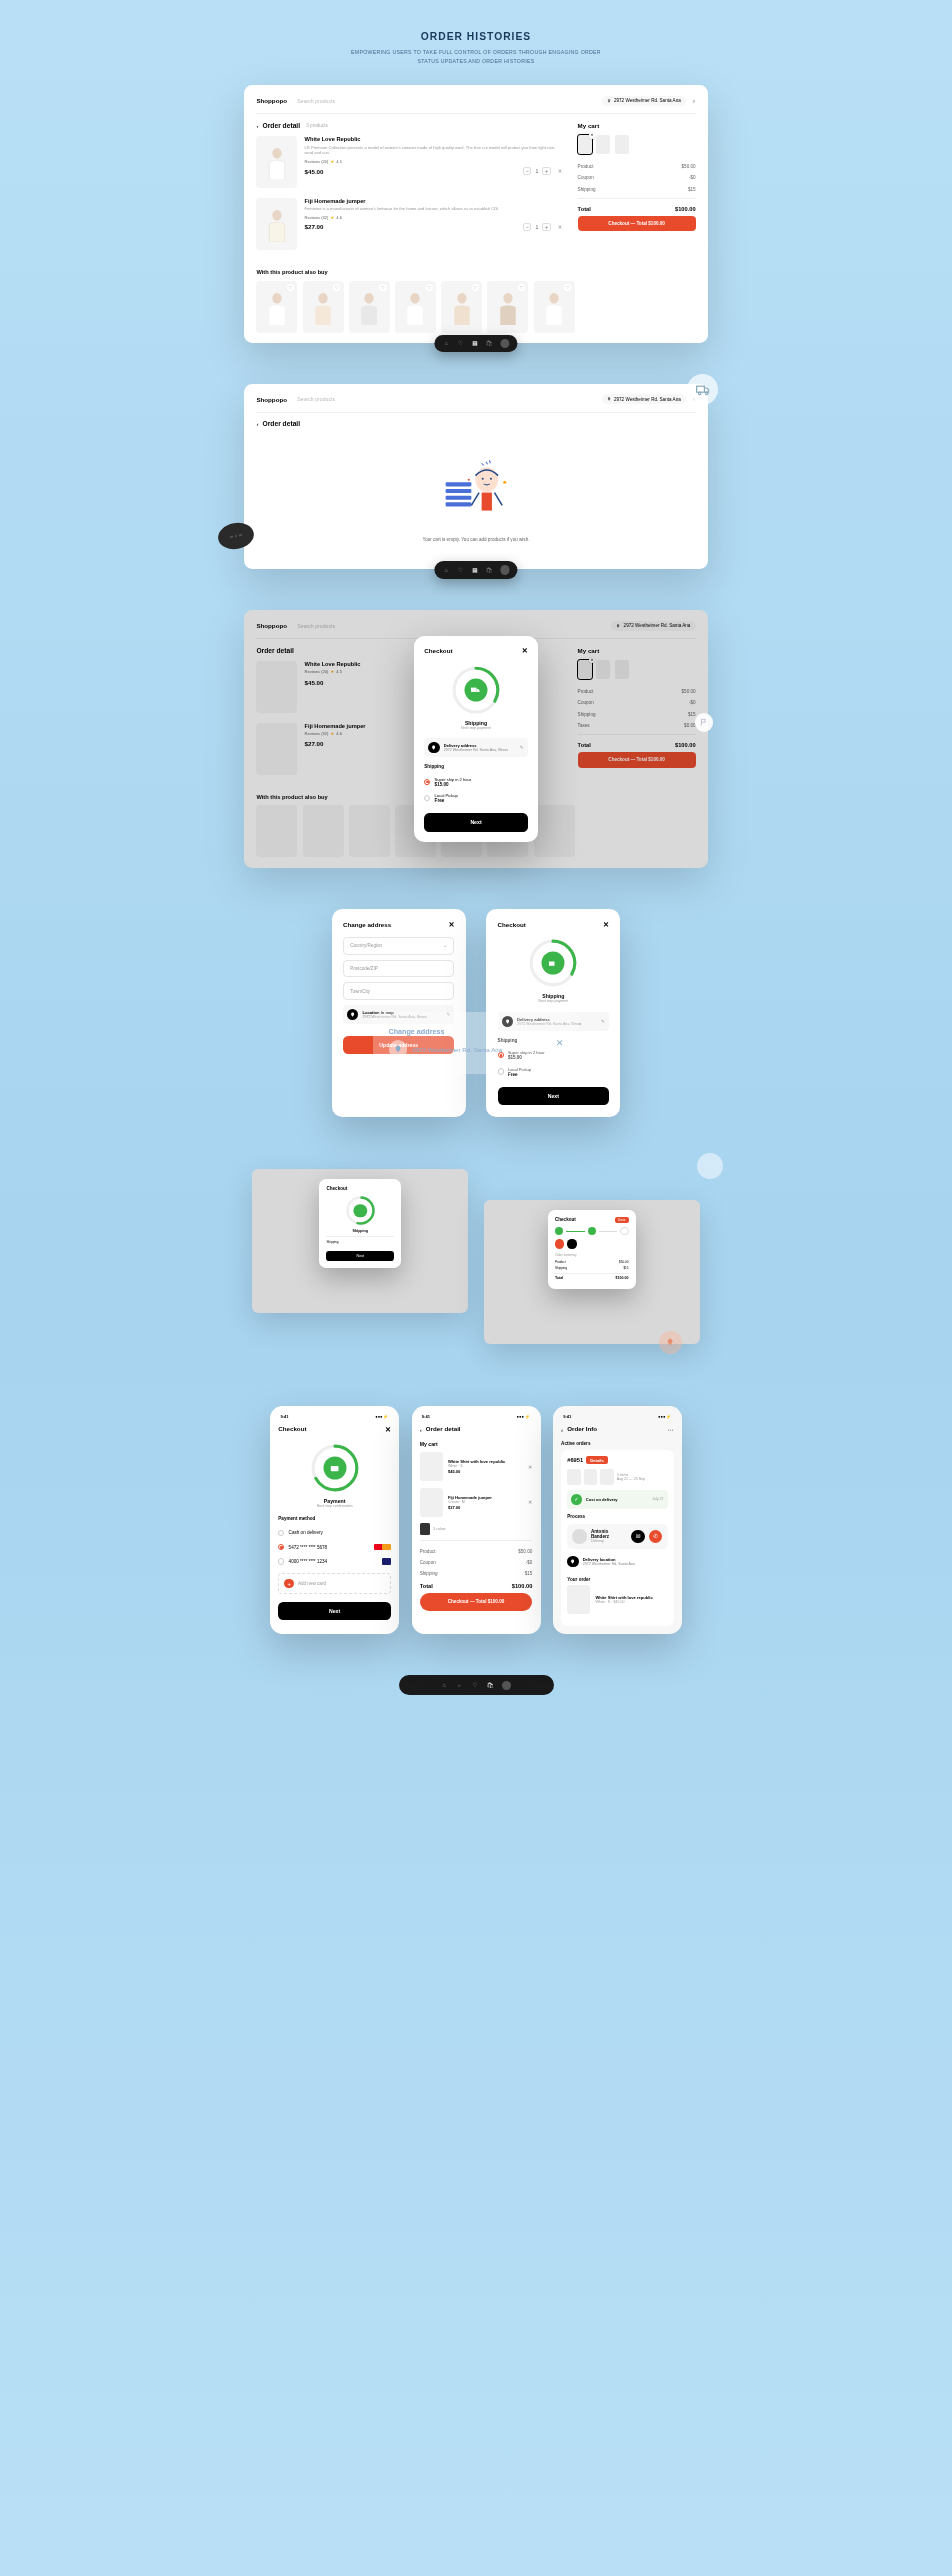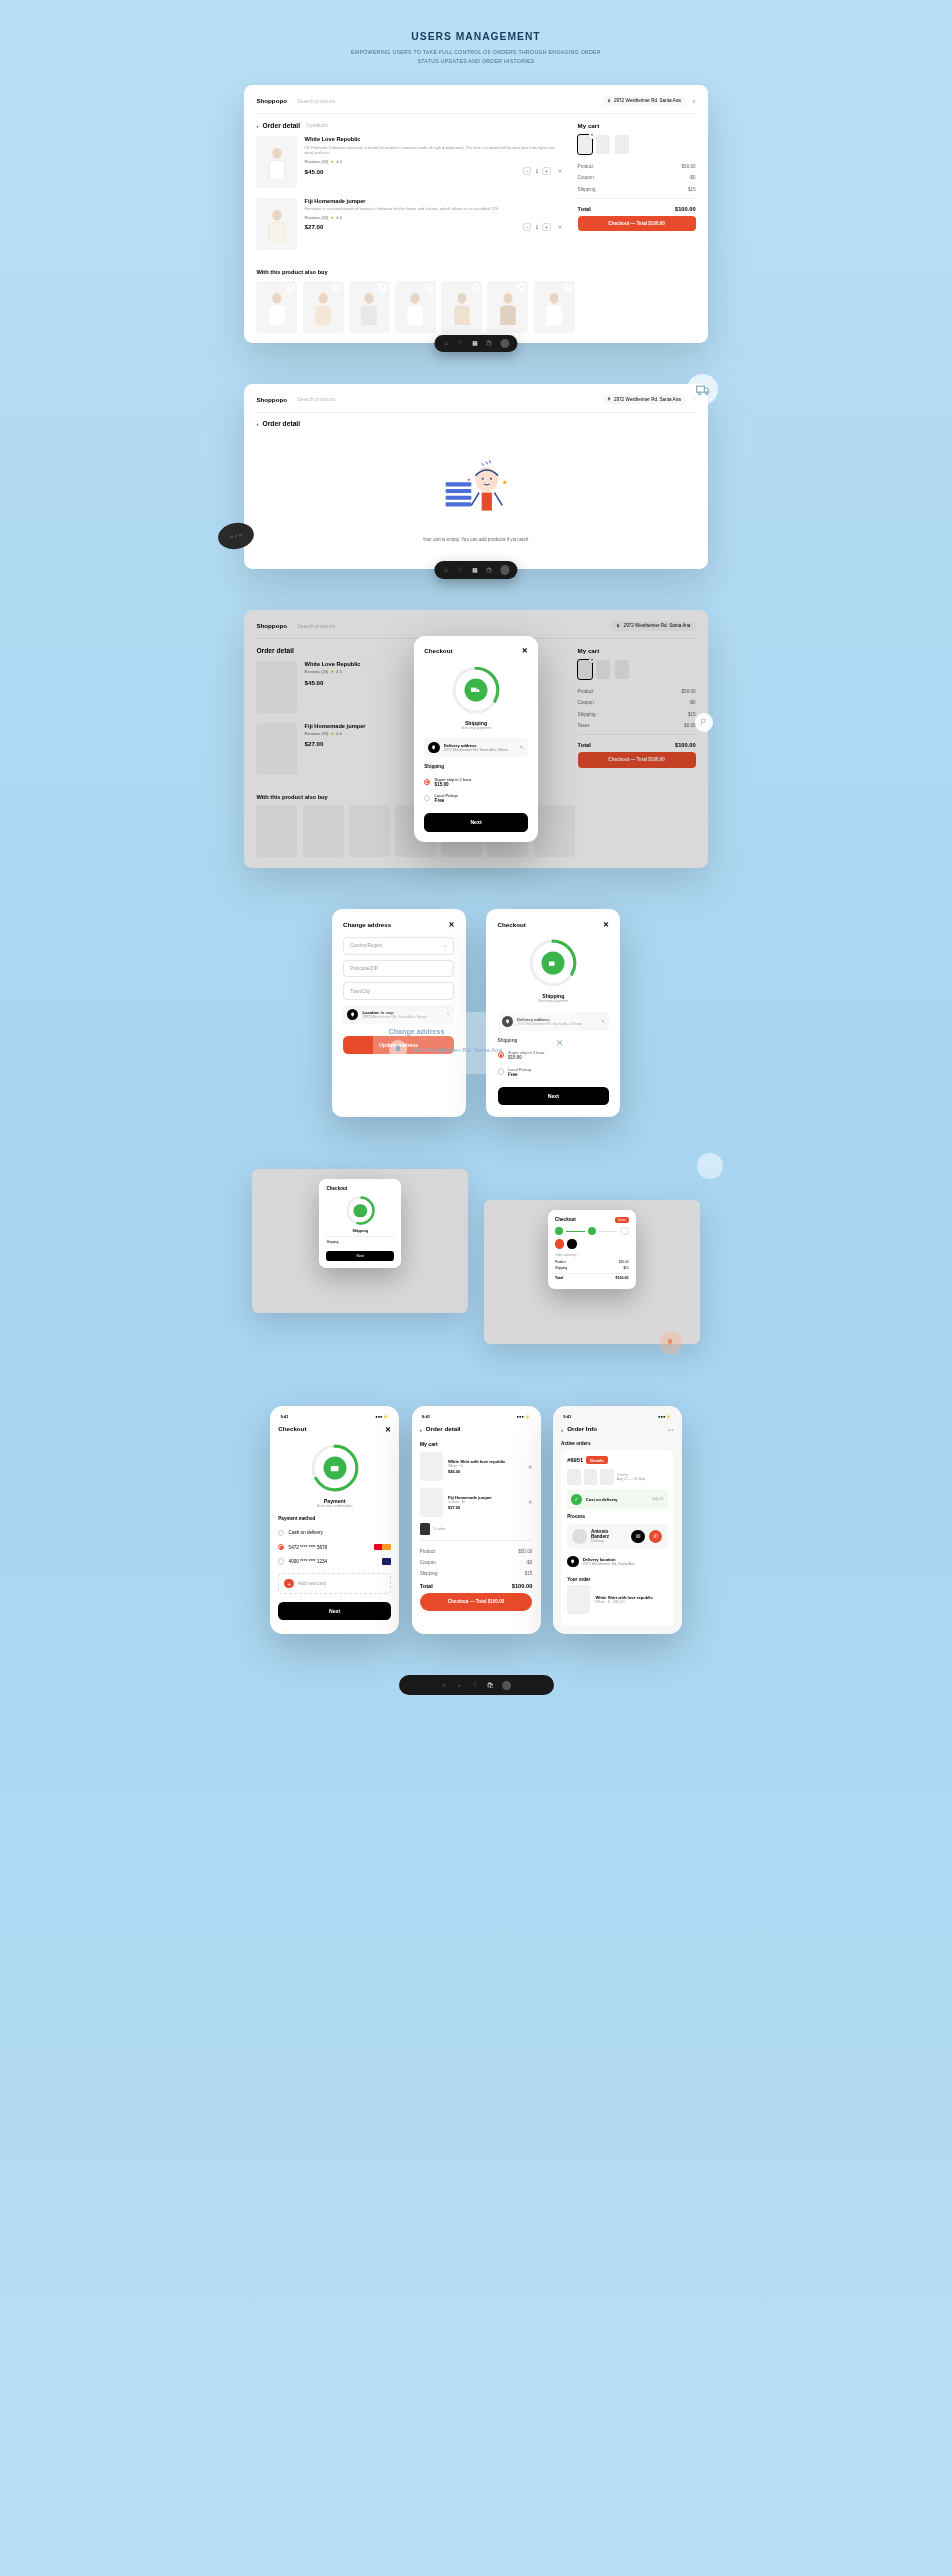--- a/index.html
+++ b/index.html
@@ -112,21 +112,21 @@
 .order-item-info { flex: 1; }
 .order-item-name { font-size: 4.1px; font-weight: 600; }
 .order-item-meta { font-size: 3.6px; color: #999; }
 .badge-bg { position: absolute; width: 206px; height: 62px; background: rgba(255,255,255,0.3); border-radius: 8.2px; left: 50%; transform: translateX(-50%); display: flex; align-items: center; padding: 0 15.5px; gap: 7.2px; }
 .badge-bg .big-pin { width: 18.5px; height: 18.5px; background: rgba(255,255,255,0.5); border-radius: 50%; display: flex; align-items: center; justify-content: center; }
 </style>
 </head>
 <body>
 
 <div class="section-header">
-  <h1 class="section-title">USERS MANAGEMENT</h1>
+  <h1 class="section-title">ORDER HISTORIES</h1>
   <p class="section-subtitle">EMPOWERING USERS TO TAKE FULL CONTROL OF ORDERS THROUGH ENGAGING ORDER STATUS UPDATES AND ORDER HISTORIES</p>
 </div>
 
 <div class="desktop-card">
   <div class="desktop-header">
     <div style="display:flex;align-items:center;flex:1">
       <span class="logo">Shoppopo</span>
       <span class="search-ph">Search products</span>
     </div>
     <div class="addr-pill">

